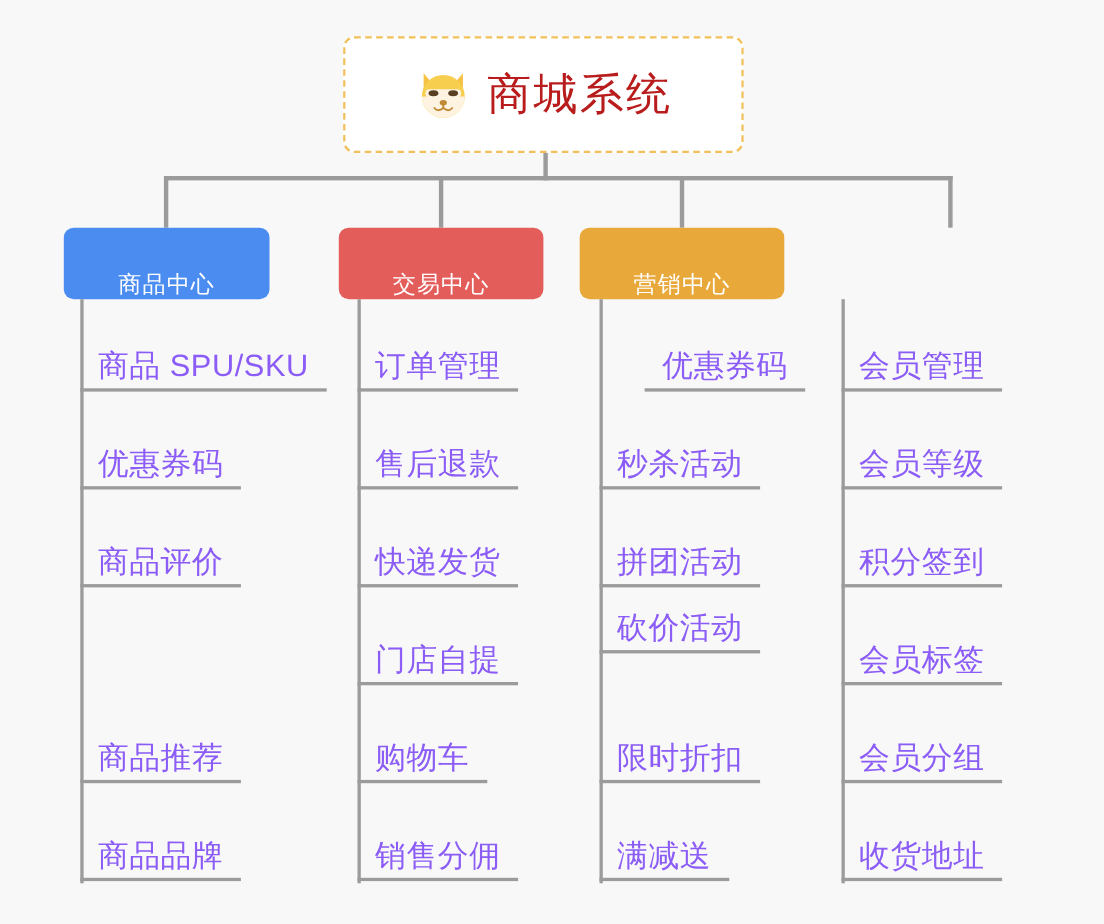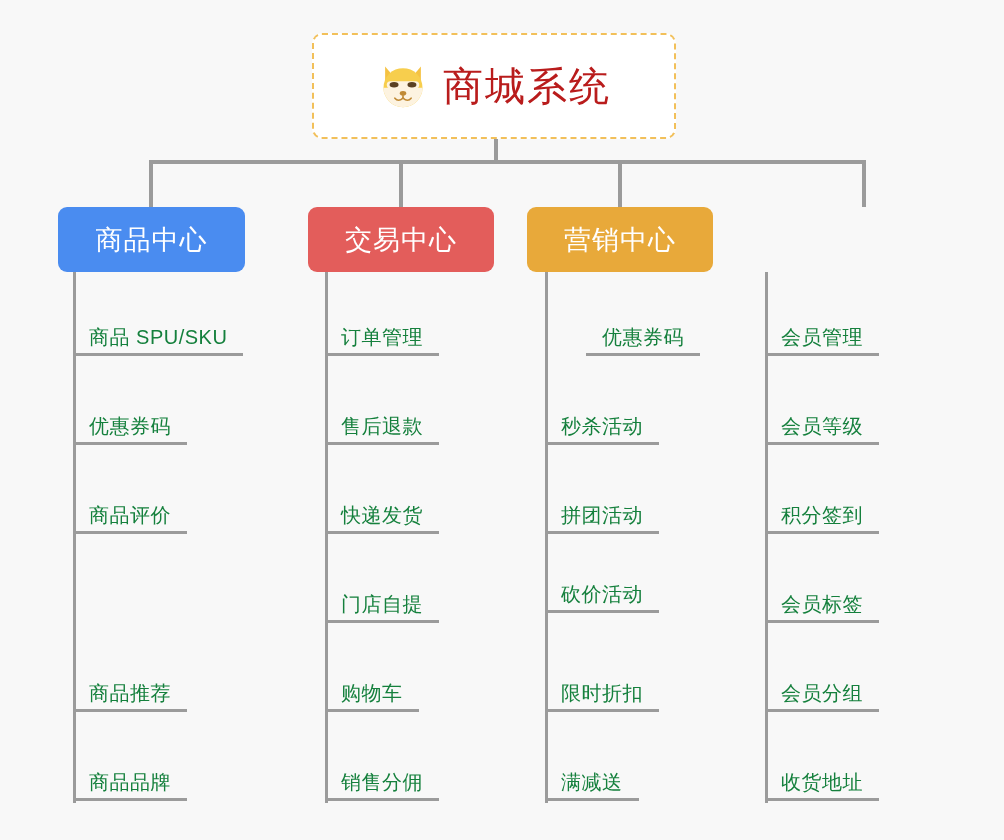--- a/index.html
+++ b/index.html
@@ -58,24 +58,24 @@
   .conn-v { width: 4px; }
   .conn-h { height: 4px; }
 
   
   .branch-header {
     position: absolute;
     top: 207px;
     height: 65px;
     border-radius: 9px;
     display: flex;
-    align-items: center;
+    align-items: flex-end;
     justify-content: center;
     color: #ffffff;
-    font-size: 27px;
+    font-size: 21px;
     letter-spacing: 1px;
     white-space: nowrap;
   }
 
   
   .branch-trunk {
     position: absolute;
     width: 3px;
     background: #9b9b9b;
   }
@@ -86,22 +86,22 @@
     height: 44px;
     box-sizing: border-box;
     border-bottom: 3px solid #9b9b9b;
     display: flex;
     align-items: flex-end;
     justify-content: center;
     padding: 0 16px 4px 16px;
     white-space: nowrap;
   }
   .leaf-label {
-    font-size: 20px;
-    color: #15803d;
+    font-size: 28px;
+    color: #8b5cf6;
     line-height: 1.15;
     letter-spacing: 0.5px;
   }
 </style>
 </head>
 <body>
 
 <div id="diagram">
 
   <div class="root-node">
@@ -179,21 +179,21 @@
   <div class="branch-trunk" style="left:545px; top:272px; height:531px;"></div>
   <div class="leaf" style="left:545px; top:312px;margin-left:41px;">
       <span class="leaf-label">优惠券码</span>
     </div>
   <div class="leaf" style="left:545px; top:401px;">
       <span class="leaf-label">秒杀活动</span>
     </div>
   <div class="leaf" style="left:545px; top:490px;">
       <span class="leaf-label">拼团活动</span>
     </div>
-  <div class="leaf" style="left:545px; top:569px;">
+  <div class="leaf" style="left:545px; top:550px;">
       <span class="leaf-label">砍价活动</span>
     </div>
   <div class="leaf" style="left:545px; top:668px;">
       <span class="leaf-label">限时折扣</span>
     </div>
   <div class="leaf" style="left:545px; top:757px;">
       <span class="leaf-label">满减送</span>
     </div>
 
   <div class="branch-trunk" style="left:765px; top:272px; height:531px;"></div>

